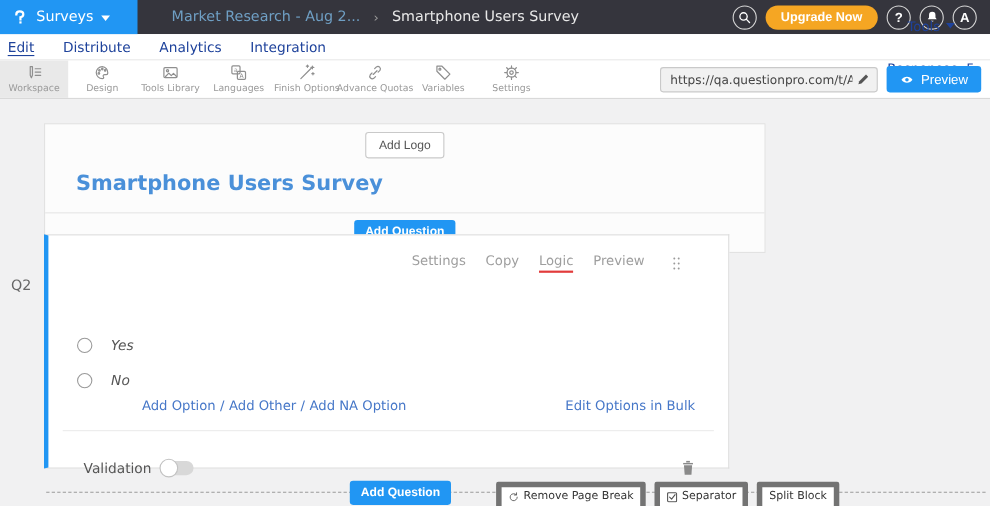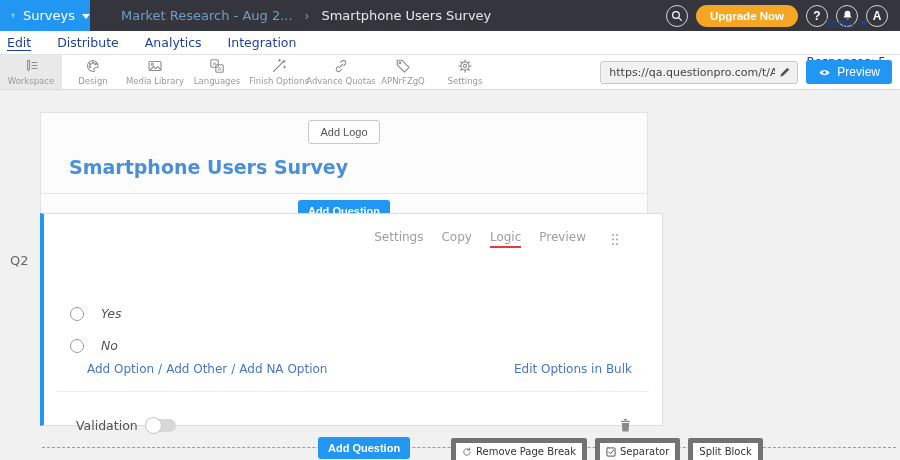--- a/index.html
+++ b/index.html
@@ -2,21 +2,21 @@
 <html><head>
 <meta charset="utf-8">
 <style>
   * { margin:0; padding:0; box-sizing:border-box; }
   html,body { width:900px; height:460px; overflow:hidden; }
   body { font-family:"DejaVu Sans", sans-serif; background:#f1f1f2; position:relative; }
   svg { display:block; }
 
   
   .topbar { height:31px; background:#35353d; display:flex; align-items:center; }
-  .logo-area { width:90px; height:31px; background:#2196f3; display:flex; align-items:center; gap:7px; padding-left:10px; cursor:pointer; flex-shrink:0; }
+  .logo-area { width:125px; height:31px; background:#2196f3; display:flex; align-items:center; gap:7px; padding-left:10px; cursor:pointer; flex-shrink:0; }
   .surveys-label { color:#fff; font-size:13px; }
   .caret-down { width:0; height:0; border-left:4px solid transparent; border-right:4px solid transparent; border-top:5px solid #fff; margin-top:1px; }
   .breadcrumb { display:flex; align-items:center; gap:12px; margin-left:18px; font-size:13px; }
   .bc-folder { color:#6f9fc4; cursor:pointer;margin-left:13px; }
   .bc-sep { color:#9a9a9a; font-size:12px; }
   .bc-current { color:#e8e8e8; }
   .topbar-right { margin-left:auto; display:flex; align-items:center; gap:8px; padding-right:12px; }
   .circle-btn { width:22px; height:22px; border:1.4px solid #d6d6d6; border-radius:50%; display:flex; align-items:center; justify-content:center; color:#fff; font-size:12px; font-weight:bold; cursor:pointer; background:transparent; }
   .upgrade-btn { background:#f5a623; color:#fff; font-size:11.5px; font-weight:bold; padding:5px 14px; border-radius:13px; border:none; cursor:pointer; }
 
@@ -36,40 +36,40 @@
   .tool-label { font-size:8.5px; color:#9a9a9a; white-space:nowrap; }
   .tool svg { stroke:#8f8f8f; fill:none; stroke-width:1.1; stroke-linecap:round; stroke-linejoin:round; }
   .toolbar-right { margin-left:auto; display:flex; align-items:center; gap:8px; padding-right:8px; }
   .url-box { width:198px; height:23px; background:#f1f1f1; border:1px solid #c9c9c9; border-radius:3px; display:flex; align-items:center; padding-right:6px; }
   .url-box input { flex:1; min-width:0; border:none; background:transparent; font-size:11px; color:#444; padding:0 3px 0 8px; outline:none; font-family:"DejaVu Sans", sans-serif; }
   .preview-btn { background:#2196f3; color:#fff; font-size:12px; height:24px; padding:0 12px; border-radius:3px; border:none; display:flex; align-items:center; gap:6px; cursor:pointer; }
 
   
   .main { position:relative; height:370px; }
 
-  .card1 { position:absolute; left:40px; top:22px; width:608px; background:#fcfcfc; border:1px solid #e2e2e2; }
+  .card1 { position:absolute; left:40px; top:22px; width:656px; background:#fcfcfc; border:1px solid #e2e2e2; }
   .add-logo-row { display:flex; justify-content:center; padding-top:7px; }
   .add-logo-btn { background:#fff; border:1px solid #c9c9c9; border-radius:3px; font-size:11px; color:#555; padding:5px 11px; cursor:pointer; }
   .survey-title { padding:12px 0 15px 28px; font-size:19px; color:#4a90d9; cursor:text; }
   .aq-strip { border-top:1px solid #e6e6e6; display:flex; justify-content:center; padding:6px 0 7px; }
   .btn-blue { background:#2196f3; color:#fff; font-size:11px; font-weight:bold; padding:5px 10px; border-radius:3px; border:none; cursor:pointer; }
 
   .q-code { position:absolute; left:10px; top:163px; font-size:13px; color:#666; }
 
   .card2 { position:absolute; left:40px; top:123px; width:623px; height:213px; background:#fff; border:1px solid #ddd; border-left:4px solid #2196f3; }
   .tabs-row { position:absolute; top:16px; right:40px; display:flex; align-items:center; gap:18px; font-size:12px; color:#9e9e9e; }
   .tab { cursor:pointer; padding-bottom:2px; border-bottom:2px solid transparent; }
   .tab.active { border-bottom:2px solid #e23b3b; }
   .kebab { margin-left:4px; cursor:pointer; padding:1px 3px; }
   .q-text { position:absolute; top:36px; left:30px; right:28px; font-size:15px; color:#4a4a4a; padding-bottom:12px; border-bottom:1px solid #e9e9e9; cursor:text; }
   .opt-row { position:absolute; left:26px; display:flex; align-items:center; gap:17px;font-style:italic; }
   .radio { width:14px; height:14px; border:1.5px solid #9a9a9a; border-radius:50%; background:#fff; cursor:pointer; flex-shrink:0; }
   .opt-label { font-size:12.5px; color:#555; cursor:text; }
   .links-row { position:absolute; top:148px; left:43px; right:30px; display:flex; justify-content:space-between; font-size:12px; }
-  .opt-links { color:#4677c8; }
+  .opt-links { color:#4677c8;margin-left:42px; }
   .opt-links span { cursor:pointer; }
   .opt-links .sep { color:#4677c8; margin:0 4px; cursor:default; }
   .bulk-link { color:#4677c8; cursor:pointer; }
   .val-divider { position:absolute; top:177px; left:13px; right:13px; border-top:1px solid #ececec; }
   .val-row { position:absolute; top:204px; left:32px; right:30px; display:flex; align-items:center; }
   .val-label { font-size:12.5px; color:#555; }
   .toggle { width:30px; height:13px; background:#d8d8d8; border-radius:7px; position:relative; margin-left:8px; cursor:pointer; }
   .toggle .knob { position:absolute; left:-1px; top:-2px; width:17px; height:17px; background:#fff; border:1px solid #c2c2c2; border-radius:50%; }
   .trash-btn { margin-left:auto; cursor:pointer; background:none; border:none; padding:0; }
 
@@ -153,21 +153,21 @@
         <circle cx="4.9" cy="8.8" r=".7"></circle>
     </svg>
     <span class="tool-label">Design</span>
   </div>
   <div class="tool">
     <svg width="16" height="16" viewBox="0 0 16 16">
       <rect x="2" y="3.5" width="12" height="9" rx="1"></rect>
       <circle cx="5.3" cy="6.3" r="1"></circle>
       <path d="M3.5 11.5 l3-3 2.2 2.2 2-2 2.8 2.8"></path>
     </svg>
-    <span class="tool-label">Media Library</span>
+    <span class="tool-label">Tools Library</span>
   </div>
   <div class="tool">
     <svg width="16" height="16" viewBox="0 0 16 16">
       <rect x="1.8" y="1.8" width="7.4" height="7.4" rx="1"></rect>
       <rect x="6.8" y="6.8" width="7.4" height="7.4" rx="1"></rect>
       <text x="3.8" y="7.3" font-size="5.5" fill="#8f8f8f" stroke="none" font-family="DejaVu Sans, sans-serif">a</text>
       <text x="8.8" y="12.5" font-size="5.5" fill="#8f8f8f" stroke="none" font-family="DejaVu Sans, sans-serif">A</text>
     </svg>
     <span class="tool-label">Languages</span>
   </div>
@@ -184,21 +184,21 @@
       <path d="M7.6 4.4 l1.6-1.6 a2.3 2.3 0 0 1 3.2 3.2 L10.8 7.6"></path>
       <path d="M8.4 11.6 l-1.6 1.6 a2.3 2.3 0 0 1-3.2-3.2 L5.2 8.4"></path>
     </svg>
     <span class="tool-label">Advance Quotas</span>
   </div>
   <div class="tool">
     <svg width="16" height="16" viewBox="0 0 16 16">
       <path d="M2.2 2.2 h4.6 L14 9.4 9.4 14 2.2 6.8 z"></path>
       <circle cx="4.9" cy="4.9" r=".9"></circle>
     </svg>
-    <span class="tool-label">APNrFZgQ</span>
+    <span class="tool-label">Variables</span>
   </div>
   <div class="tool">
     <svg width="16" height="16" viewBox="0 0 16 16">
       <circle cx="8" cy="8" r="4.1"></circle>
       <circle cx="8" cy="8" r="1.6"></circle>
       <path d="M8 1.8 v2 M8 12.2 v2 M1.8 8 h2 M12.2 8 h2 M3.6 3.6 l1.4 1.4 M11 11 l1.4 1.4 M12.4 3.6 l-1.4 1.4 M5 11 l-1.4 1.4"></path>
     </svg>
     <span class="tool-label">Settings</span>
   </div>
   <div class="toolbar-right">

